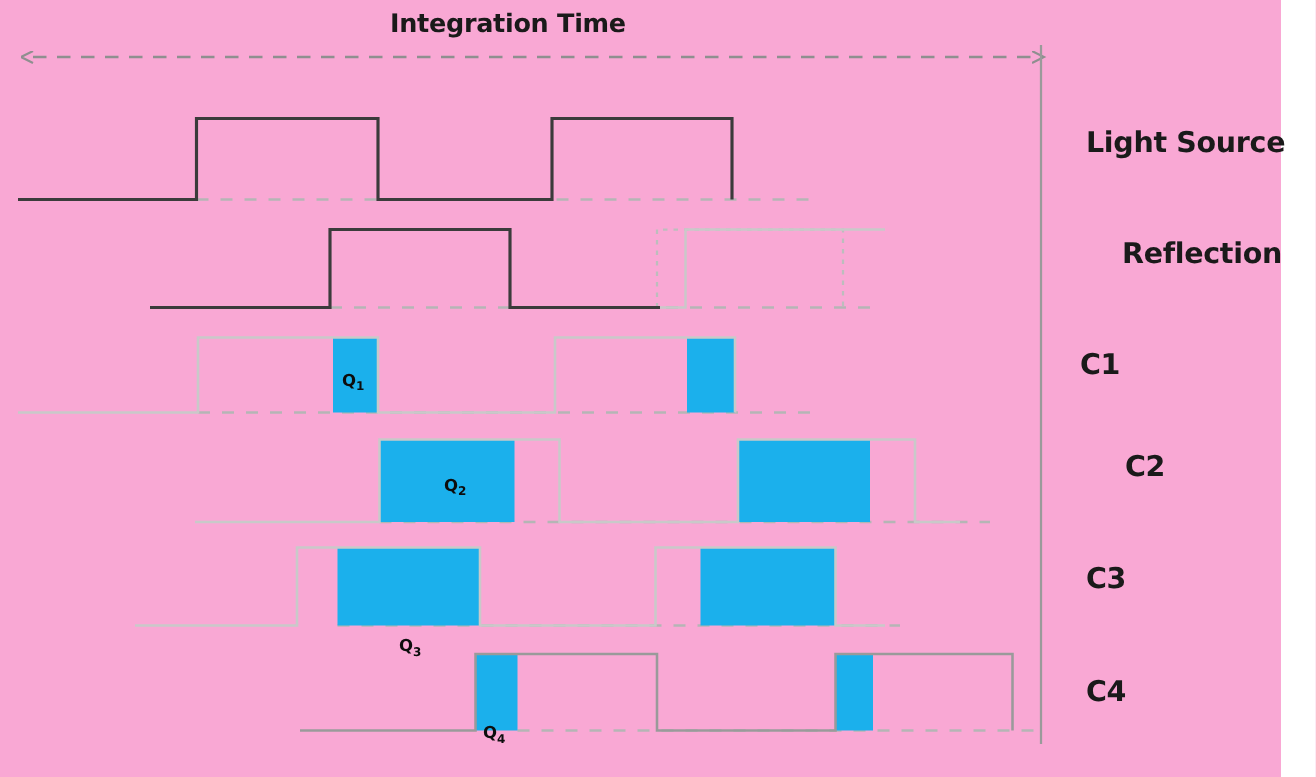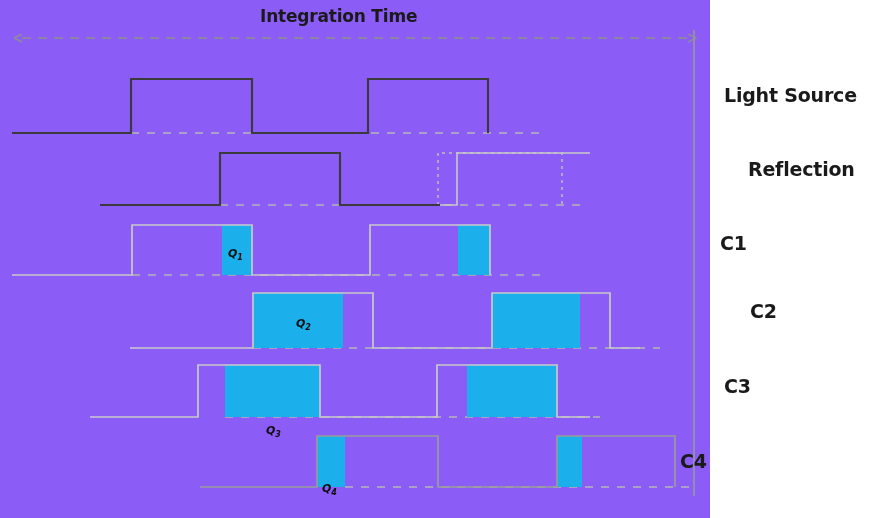--- a/index.html
+++ b/index.html
@@ -1,18 +1,18 @@
 <!DOCTYPE html>
 <html><head>
 <meta charset="utf-8">
 <style>
   html,body{margin:0;padding:0;background:#ffffff;}
   body{width:877px;height:518px;overflow:hidden;
        font-family:"DejaVu Sans","Liberation Sans",sans-serif;}
-  #stage{position:relative;width:710px;height:518px;background:#8b5cf6;}
+  #stage{position:relative;width:854px;height:518px;background:#f9a8d4;}
   svg#diagram{position:absolute;left:0;top:0;width:877px;height:518px;display:block;}
   .title-text{
     position:absolute;
     font-family:"DejaVu Sans","Liberation Sans",sans-serif;
     font-weight:700;
     font-size:17px;
     color:#1a1a1a;
     letter-spacing:-0.2px;
     white-space:nowrap;
   }
@@ -22,21 +22,20 @@
     font-weight:700;
     font-size:19px;
     color:#1a1a1a;
     letter-spacing:-0.2px;
     white-space:nowrap;
   }
   .q-label{
     position:absolute;
     font-family:"DejaVu Sans","Liberation Sans",sans-serif;
     font-weight:700;
-    font-style:italic;
     font-size:11px;
     color:#0d0d0d;
     white-space:nowrap;
     pointer-events:none;
   }
   .q-label sub{font-size:8px;}
 </style>
 </head>
 <body>
 
@@ -109,21 +108,21 @@
   <div class="row-label" style="left:724px; top:84px;">Light Source</div>
 
   <div class="row-label" style="left:748px; top:158px;">Reflection</div>
 
   <div class="row-label" style="left:720px; top:232px;">C1</div>
 
   <div class="row-label" style="left:724px; top:300px;margin-left:26px;">C2</div>
 
   <div class="row-label" style="left:724px; top:375px;">C3</div>
 
-  <div class="row-label" style="left:680px; top:450px;">C4</div>
+  <div class="row-label" style="left:724px; top:450px;">C4</div>
 
   <div class="q-label" style="left:228px; top:247px;">
     <span>Q</span><sub>1</sub>
   </div>
   <div class="q-label" style="left:296px; top:317px;">
     <span>Q</span><sub>2</sub>
   </div>
   <div class="q-label" style="left:266px; top:388px;margin-top:36px;">
     <span>Q</span><sub>3</sub>
   </div>

